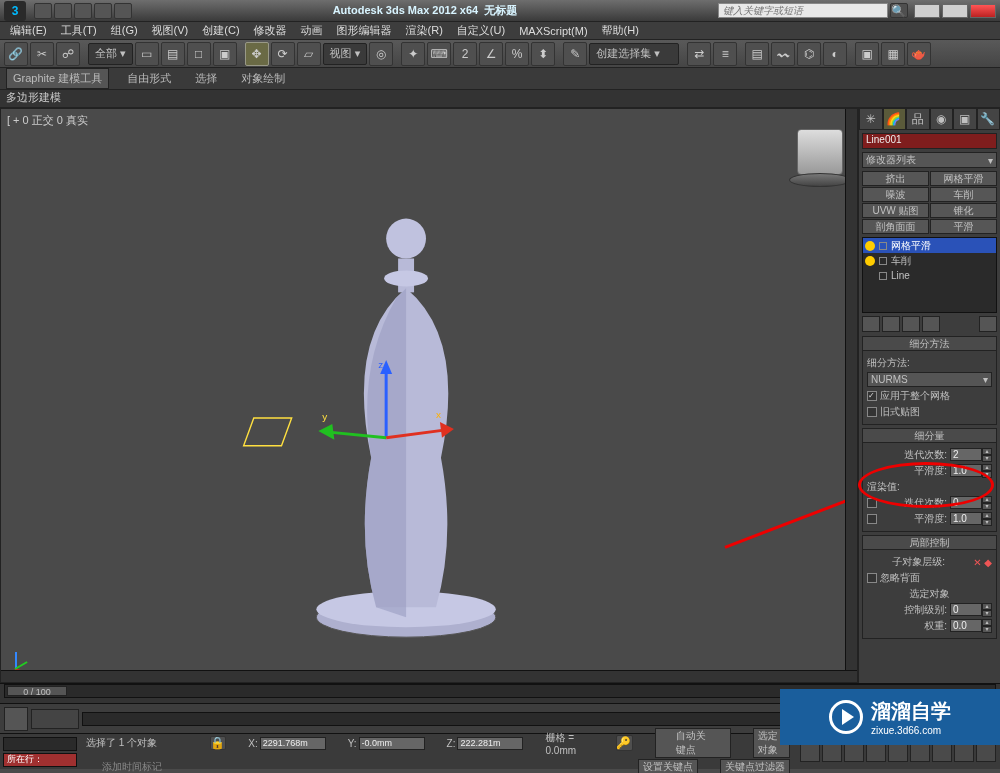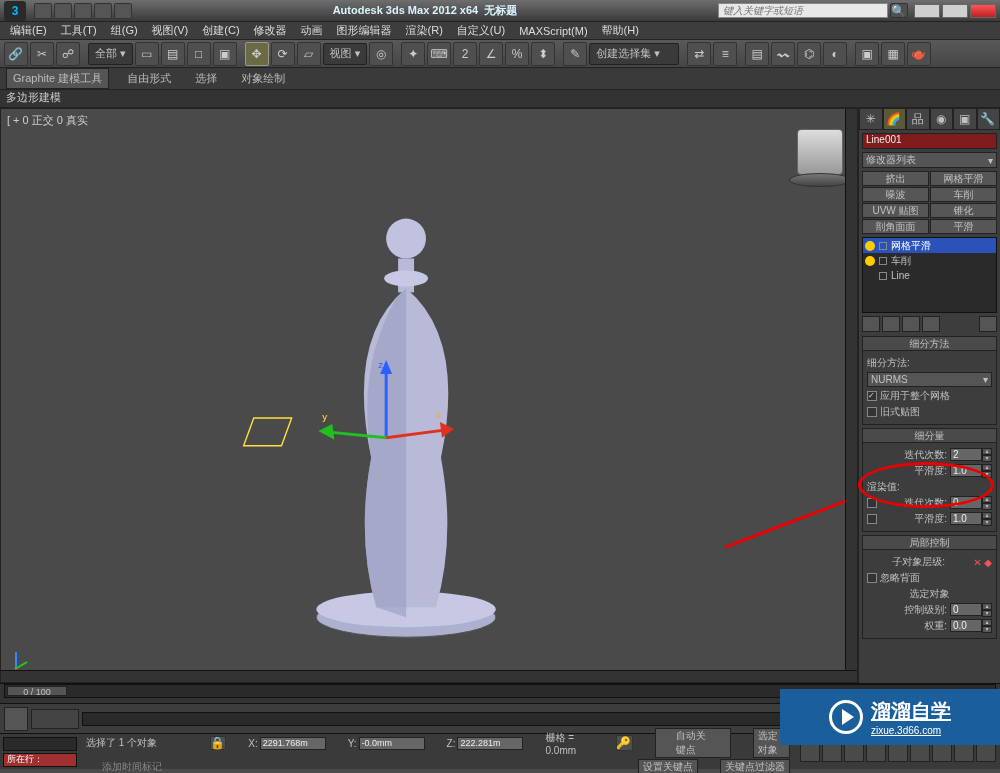--- a/index.html
+++ b/index.html
@@ -94,21 +94,21 @@
   .statusbar .mid { flex:1; display:flex; flex-direction:column; justify-content:center; padding:0 6px; gap:1px; font-size:10px; }
   .statusbar .coords { display:flex; gap:22px; align-items:center; font-size:10px; }
   .statusbar .coords .cb { display:flex; align-items:center; gap:2px; }
   .statusbar .coords input { width:66px; height:13px; background:#666; border:1px solid #222; color:#eee; font-size:9px; padding:0 2px; }
   .statusbar .right { display:flex; align-items:center; gap:2px; padding:0 4px; }
   .statusbar .right .bt { width:20px; height:20px; background:#4a4a4a; border:1px solid #222; }
 
   
   .annot { position:absolute; pointer-events:none; }
   .red-ellipse { position:absolute; border:3px solid #e00; border-radius:50%; }
-  .watermark { position:absolute; right:0; bottom:28px; width:220px; height:56px; background:#1a5e9c; color:#fff; display:flex; align-items:center; justify-content:center; gap:8px; font-size:20px; font-weight:bold;text-decoration:underline; }
+  .watermark { position:absolute; right:0; bottom:28px; width:220px; height:56px; background:#1a5e9c; color:#fff; display:flex; align-items:center; justify-content:center; gap:8px; font-size:20px; font-weight:bold; }
   .watermark .play { width:34px; height:34px; border:3px solid #fff; border-radius:50%; display:flex; align-items:center; justify-content:center; }
   .watermark .play::after { content:""; border-left:12px solid #fff; border-top:8px solid transparent; border-bottom:8px solid transparent; margin-left:3px; }
   .watermark .sub { font-size:10px; font-weight:normal; display:block; }
 </style>
 </head>
 <body>
 
 <div class="titlebar">
   <div class="logo">3</div>
   <div class="qat">

